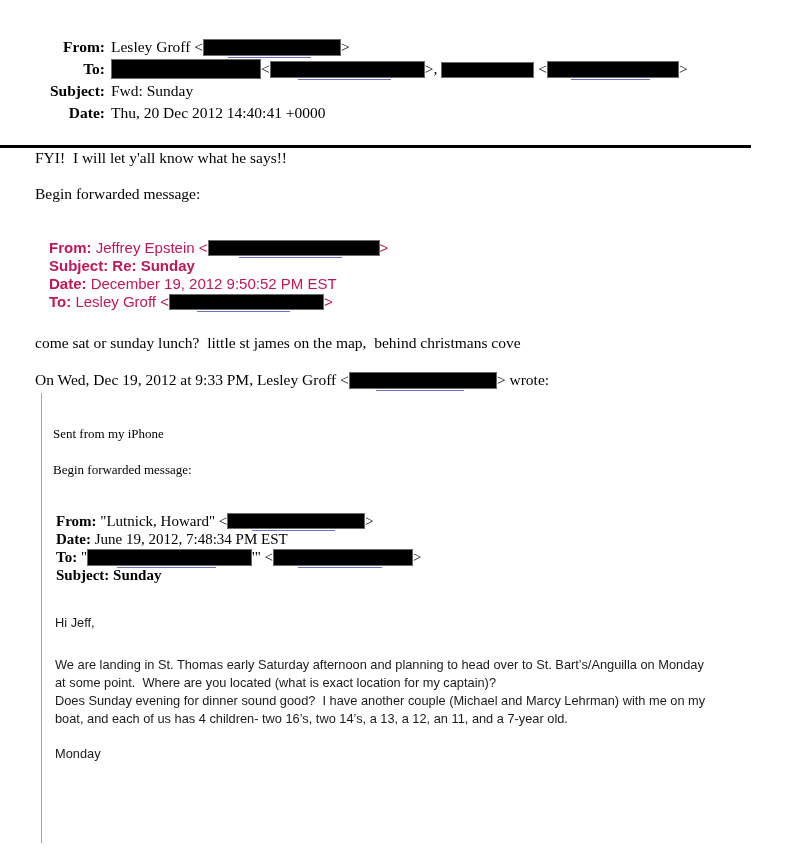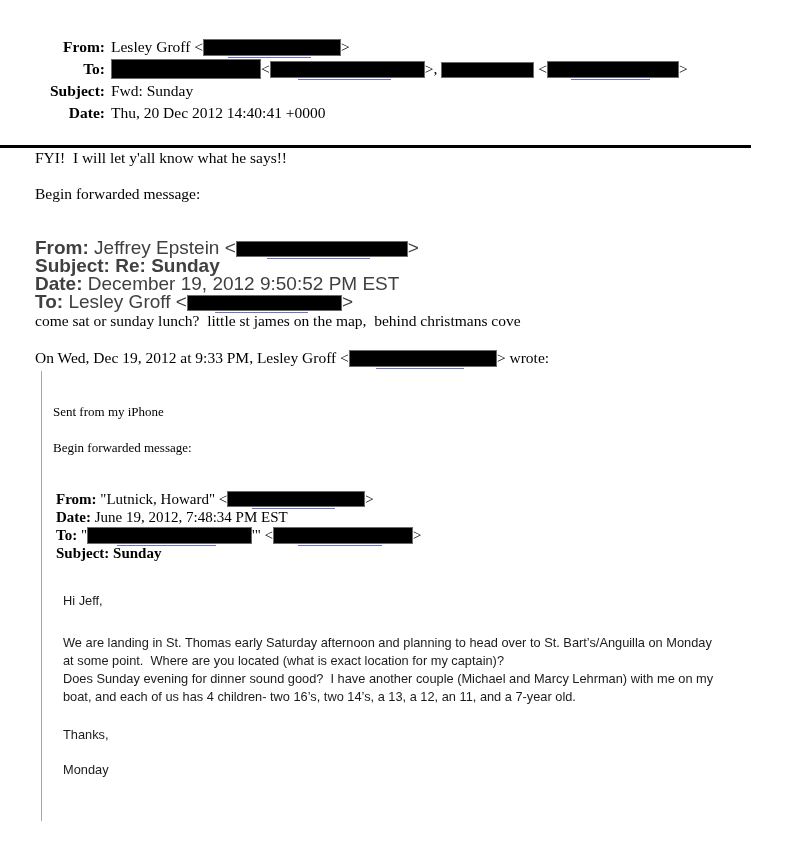--- a/index.html
+++ b/index.html
@@ -36,43 +36,43 @@
   .w165q{width:165px;height:17px;}
   .w140q{width:140px;height:17px;}
 
   
   .divider{margin-top:21px;width:751px;height:3px;background:#000;}
 
   
   .para{margin:0 0 0 35px;font-size:15.5px;line-height:19px;}
   .fyi{}
   .begin-fwd{margin-top:17px;}
-  .come-sat{}
+  .come-sat{margin-top:22px;}
   .on-wed{margin-top:18px;}
 
   
-  .ep-header{margin:36px 0 0 35px;font-family:"Liberation Sans",sans-serif;
-    font-size:19px;line-height:18px;color:#404040;}
+  .ep-header{margin:36px 0 0 49px;font-family:"Liberation Sans",sans-serif;
+    font-size:15px;line-height:18px;color:#be185d;}
   .ep-header .lbl{font-weight:bold;}
   .ep-header .allbold{font-weight:bold;}
 
   
   .quote{
     margin:4px 0 0 41px;border-left:1.5px solid #a6a6a6;padding-left:11px;
     height:450px;box-sizing:border-box;
   }
   .q-serif{font-size:13px;line-height:19px;}
   .sent-from{padding-top:31px;}
   .q-begin{margin-top:17px;}
 
   .lu-header{margin-top:33px;margin-left:3px;font-size:15px;line-height:18px;}
   .lu-header .lbl{font-weight:bold;}
   .lu-header .allbold{font-weight:bold;}
 
-  .lu-body{margin-top:30px;margin-left:10px;font-family:"Liberation Sans",sans-serif;
+  .lu-body{margin-top:30px;margin-left:2px;font-family:"Liberation Sans",sans-serif;
     font-size:12.8px;line-height:18px;color:#1b1b1b;}
   .lu-body .gap-lines{margin-top:24px;}
   .lu-body .thanks{margin-top:20px;}
   .lu-body .signature{margin-top:17px;}
 </style>
 </head>
 <body>
 
 <div class="page">
 
@@ -121,18 +121,17 @@
       <div><span class="lbl" data-bind="quote.lutnick_header.to_label">To:</span><span data-bind="quote.lutnick_header.to_pre"> "</span><span class="redact w165q peek"></span><span data-bind="quote.lutnick_header.to_mid">'" &lt;</span><span class="redact w140q peek"></span><span data-bind="quote.lutnick_header.to_post">&gt;</span></div>
       <div class="allbold"><span class="lbl" data-bind="quote.lutnick_header.subject_label">Subject:</span><span data-bind="quote.lutnick_header.subject_value"> Sunday</span></div>
     </div>
 
     <div class="lu-body">
       <div data-bind="quote.body.greeting">Hi Jeff,</div>
       <div class="gap-lines" data-bind="quote.body.line1">We are landing in St. Thomas early Saturday afternoon and planning to head over to St. Bart’s/Anguilla on Monday</div>
       <div data-bind="quote.body.line2">at some point.  Where are you located (what is exact location for my captain)?</div>
       <div data-bind="quote.body.line3">Does Sunday evening for dinner sound good?  I have another couple (Michael and Marcy Lehrman) with me on my</div>
       <div data-bind="quote.body.line4">boat, and each of us has 4 children- two 16’s, two 14’s, a 13, a 12, an 11, and a 7-year old.</div>
-      <div class="thanks" data-bind="quote.body.thanks">Thanks,</div>
       <div class="signature" data-bind="quote.body.signature">Monday</div>
     </div>
   </div>
 
 </div>
 
 </body></html>

